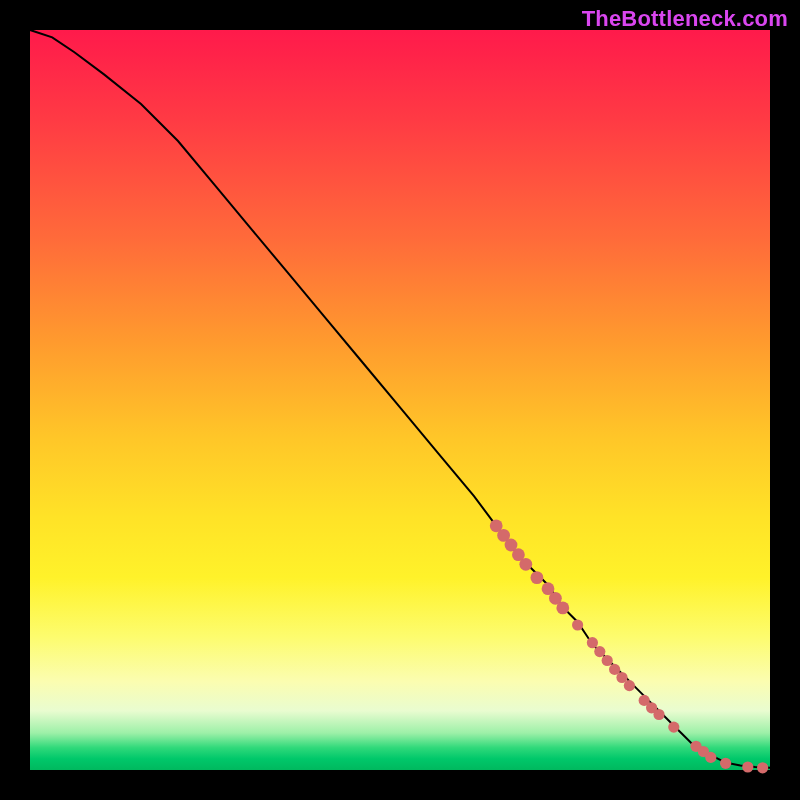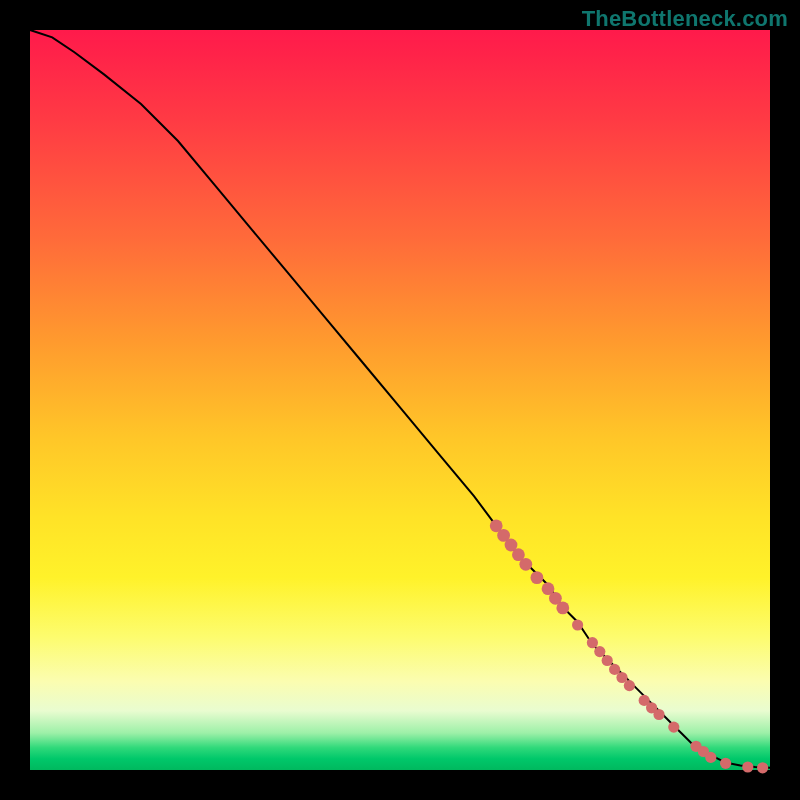--- a/index.html
+++ b/index.html
@@ -39,21 +39,21 @@
       #9df0a8 95%,
       #2fd97a 97%,
       #00c86a 98.5%,
       #00b85e 100%
     );
   }
   .watermark {
     position: absolute;
     top: 6px;
     right: 12px;
-    color: #0f766e;
+    color: #d946ef;
     font-size: 22px;
     font-weight: 600;
     letter-spacing: 0.2px;
     user-select: none;
   }
   svg.curve-layer {
     position: absolute;
     left: 0;
     top: 0;
     width: 740px;

